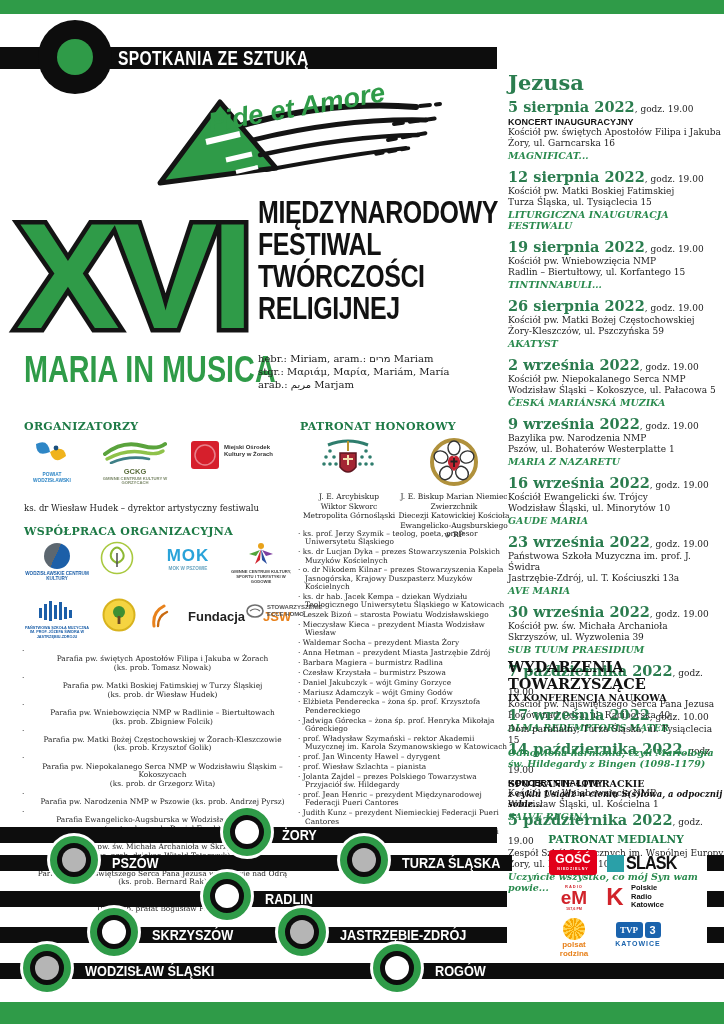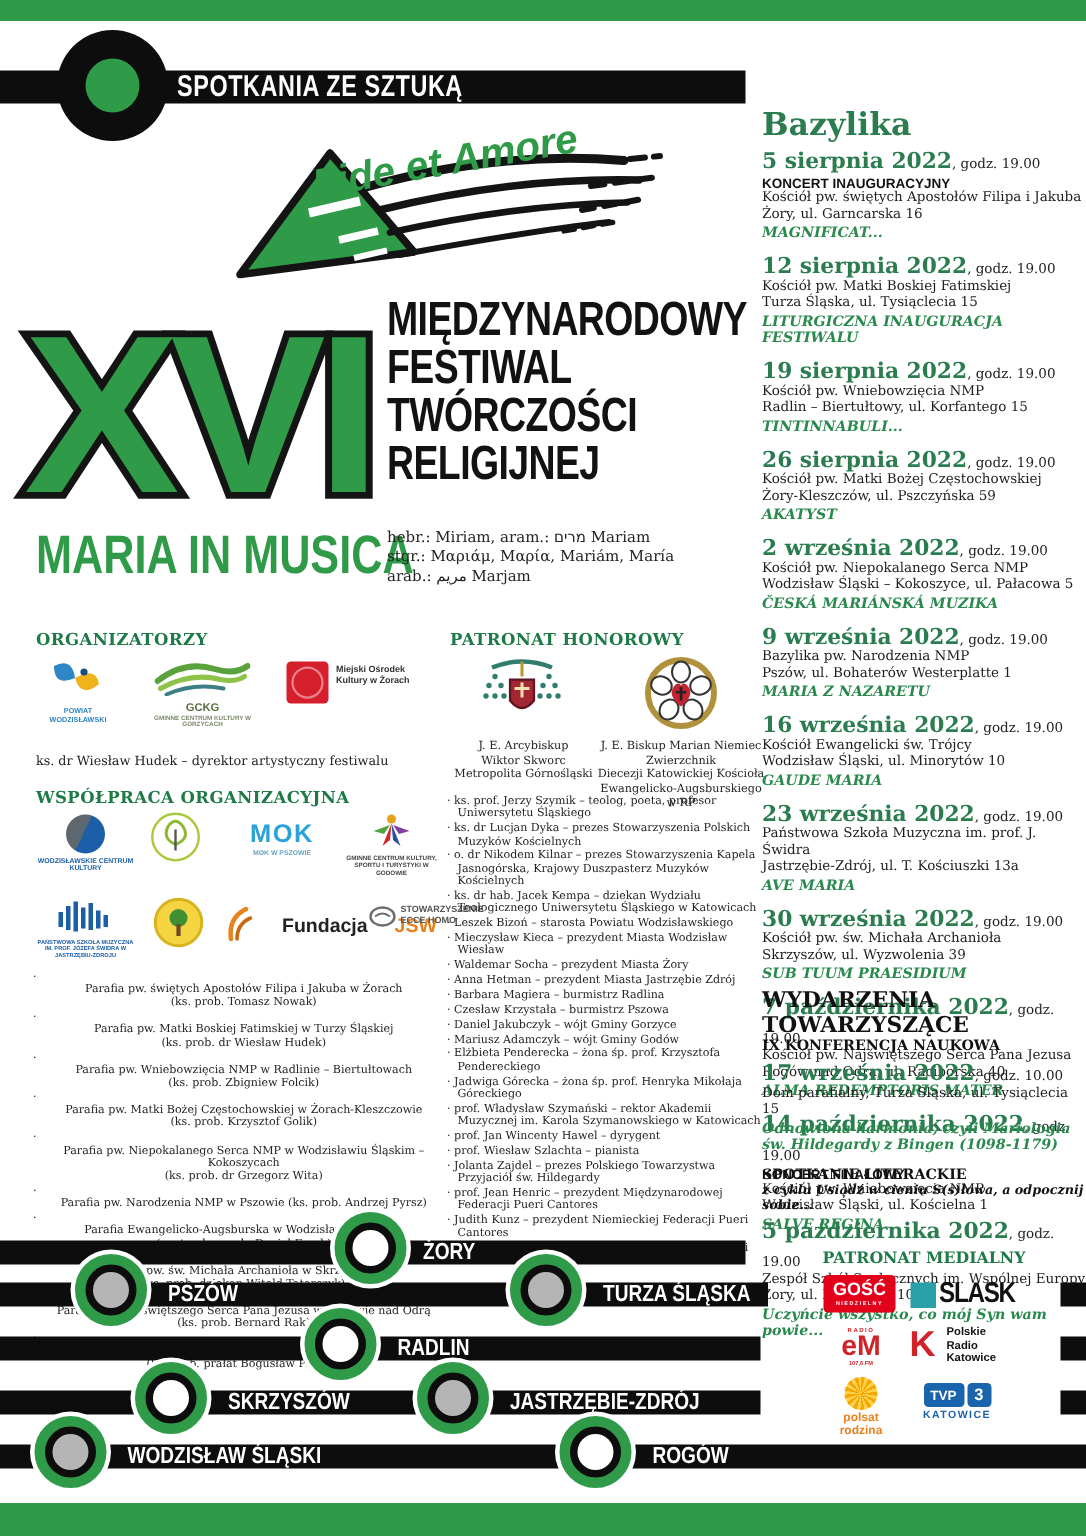--- a/index.html
+++ b/index.html
@@ -77,21 +77,21 @@
   .prk{left:603px;top:884px;display:flex;gap:4px;align-items:center;}
   .prk .k{width:24px;height:24px;color:#d1232a;font-family:"Liberation Sans",sans-serif;
           font-weight:bold;font-size:24px;line-height:24px;text-align:center;}
   .prk .t{font-family:"Liberation Sans",sans-serif;font-weight:bold;font-size:7.5px;line-height:8.5px;color:#111;width:44px;}
   .polsat{left:553px;top:918px;width:42px;text-align:center;}
   .sun{width:22px;height:22px;border-radius:50%;margin:0 auto 1px;
        background:repeating-conic-gradient(#f7a600 0 14deg,#ffd24d 14deg 28deg);}
   .polsat .t{font-family:"Liberation Sans",sans-serif;font-weight:bold;font-size:8px;line-height:8.5px;color:#e8821c;}
   .tvp{left:610px;top:922px;width:56px;text-align:center;}
   .tvp .row{display:flex;gap:2px;justify-content:center;}
-  .tvp .b1{background:#1a63ad;color:#fff;border-radius:3px;font-family:Liberation Sans, sans-serif;
+  .tvp .b1{background:#1a63ad;color:#fff;border-radius:3px;font-family:Liberation Serif, serif;
            font-weight:bold;font-size:9px;line-height:16px;width:27px;height:16px;}
   .tvp .b2{background:#1a63ad;color:#fff;border-radius:3px;font-family:"Liberation Sans",sans-serif;
            font-weight:bold;font-size:11px;line-height:16px;width:16px;height:16px;}
   .tvp .c{font-family:"Liberation Sans",sans-serif;font-weight:bold;font-size:7px;color:#1a63ad;
           letter-spacing:1px;margin-top:2px;}
 
   
   .bar{position:absolute;height:16px;background:#0d0d0d;}
   .stop{position:absolute;width:34px;height:34px;border-radius:50%;background:#0d0d0d;
         border:7px solid #2f9b48;box-shadow:0 0 0 3px #fff;z-index:2;}
@@ -389,21 +389,21 @@
 
       <div class="hon-item"><span>Jolanta Zajdel – prezes Polskiego Towarzystwa Przyjaciół św. Hildegardy</span></div>
 
       <div class="hon-item"><span>prof. Jean Henric – prezydent Międzynarodowej Federacji Pueri Cantores</span></div>
 
       <div class="hon-item"><span>Judith Kunz – prezydent Niemieckiej Federacji Pueri Cantores</span></div>
 
       <div class="hon-item"><span>ks. dr Wiesław Hudek – prezydent Polskiej Federacji Pueri Cantores</span></div>
     </div>
 
-  <div class="abs prog-head">Bazylika</div>
+  <div class="abs prog-head">Jezusa</div>
   <div class="abs events">
 
       <div class="ev">
         <div><span class="ev-date">5 sierpnia 2022</span><span class="ev-time">, godz. 19.00</span></div>
         <div class="ev-label">KONCERT INAUGURACYJNY</div>
         <div class="ev-venue">Kościół pw. świętych Apostołów Filipa i Jakuba</div>
         <div class="ev-venue">Żory, ul. Garncarska 16</div>
         <div class="ev-title">MAGNIFICAT...</div>
       </div>
 

